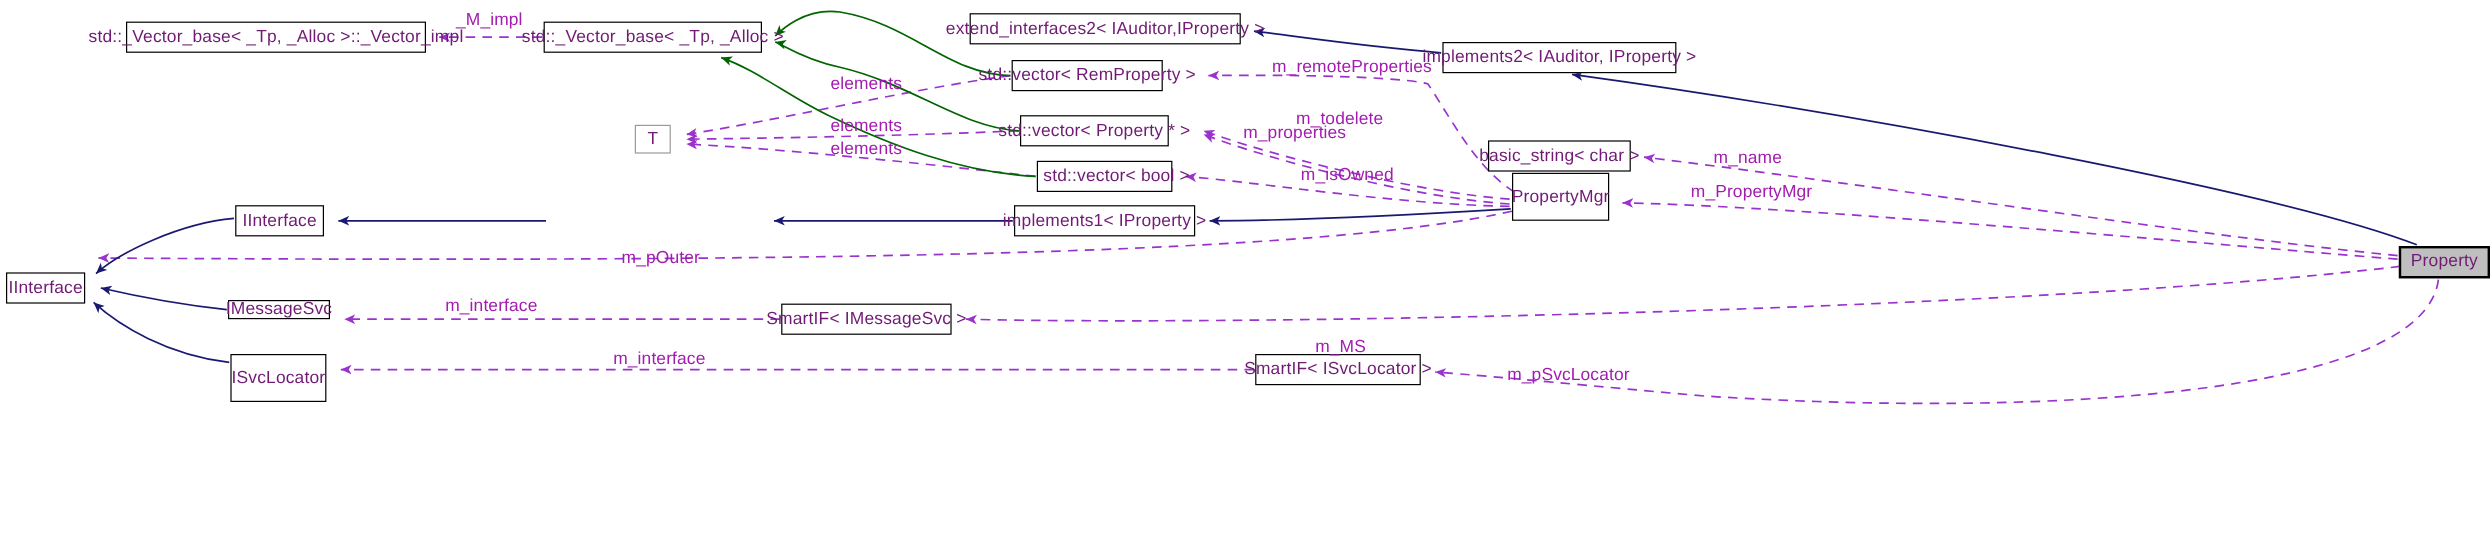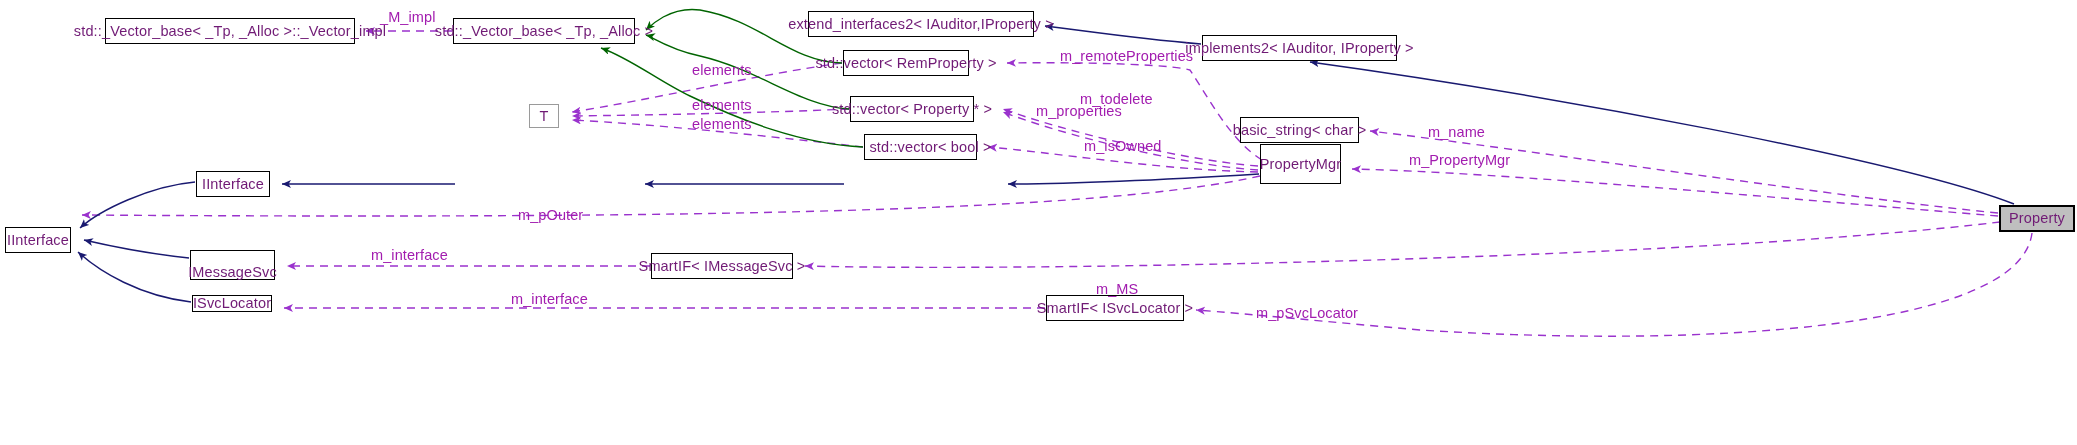--- a/index.html
+++ b/index.html
@@ -177,34 +177,37 @@
 
   <div class="node highlight" style="left:1999px; top:205px; width:76px; height:27px;">
     <span>Property</span>
   </div>
 
   <div class="node" style="left:196px; top:171px; width:74px; height:26px;">
     <span>IInterface</span>
   </div>
 
 
+  <div class="node" style="left:845px; top:171px; width:151px; height:26px;">
+    <span>implements1&lt; IProperty &gt;</span>
+  </div>
 
   <div class="node" style="left:5px; top:227px; width:66px; height:26px;">
     <span>IInterface</span>
   </div>
 
-  <div class="node" style="left:190px; top:250px; width:85px; height:30px;align-items:flex-end;">
+  <div class="node" style="left:190px; top:250px; width:85px; height:16px;align-items:flex-end;">
     <span>IMessageSvc</span>
   </div>
 
   <div class="node" style="left:651px; top:253px; width:142px; height:26px;">
     <span>SmartIF&lt; IMessageSvc &gt;</span>
   </div>
 
-  <div class="node" style="left:192px; top:295px; width:80px; height:17px;">
+  <div class="node" style="left:192px; top:295px; width:80px; height:40px;">
     <span>ISvcLocator</span>
   </div>
 
   <div class="node" style="left:1046px; top:295px; width:138px; height:26px;">
     <span>SmartIF&lt; ISvcLocator &gt;</span>
   </div>
 
   <div class="edge-label" style="left:380px; top:10px;">_M_impl</div>
 
   <div class="edge-label" style="left:692px; top:63px;">elements</div>

